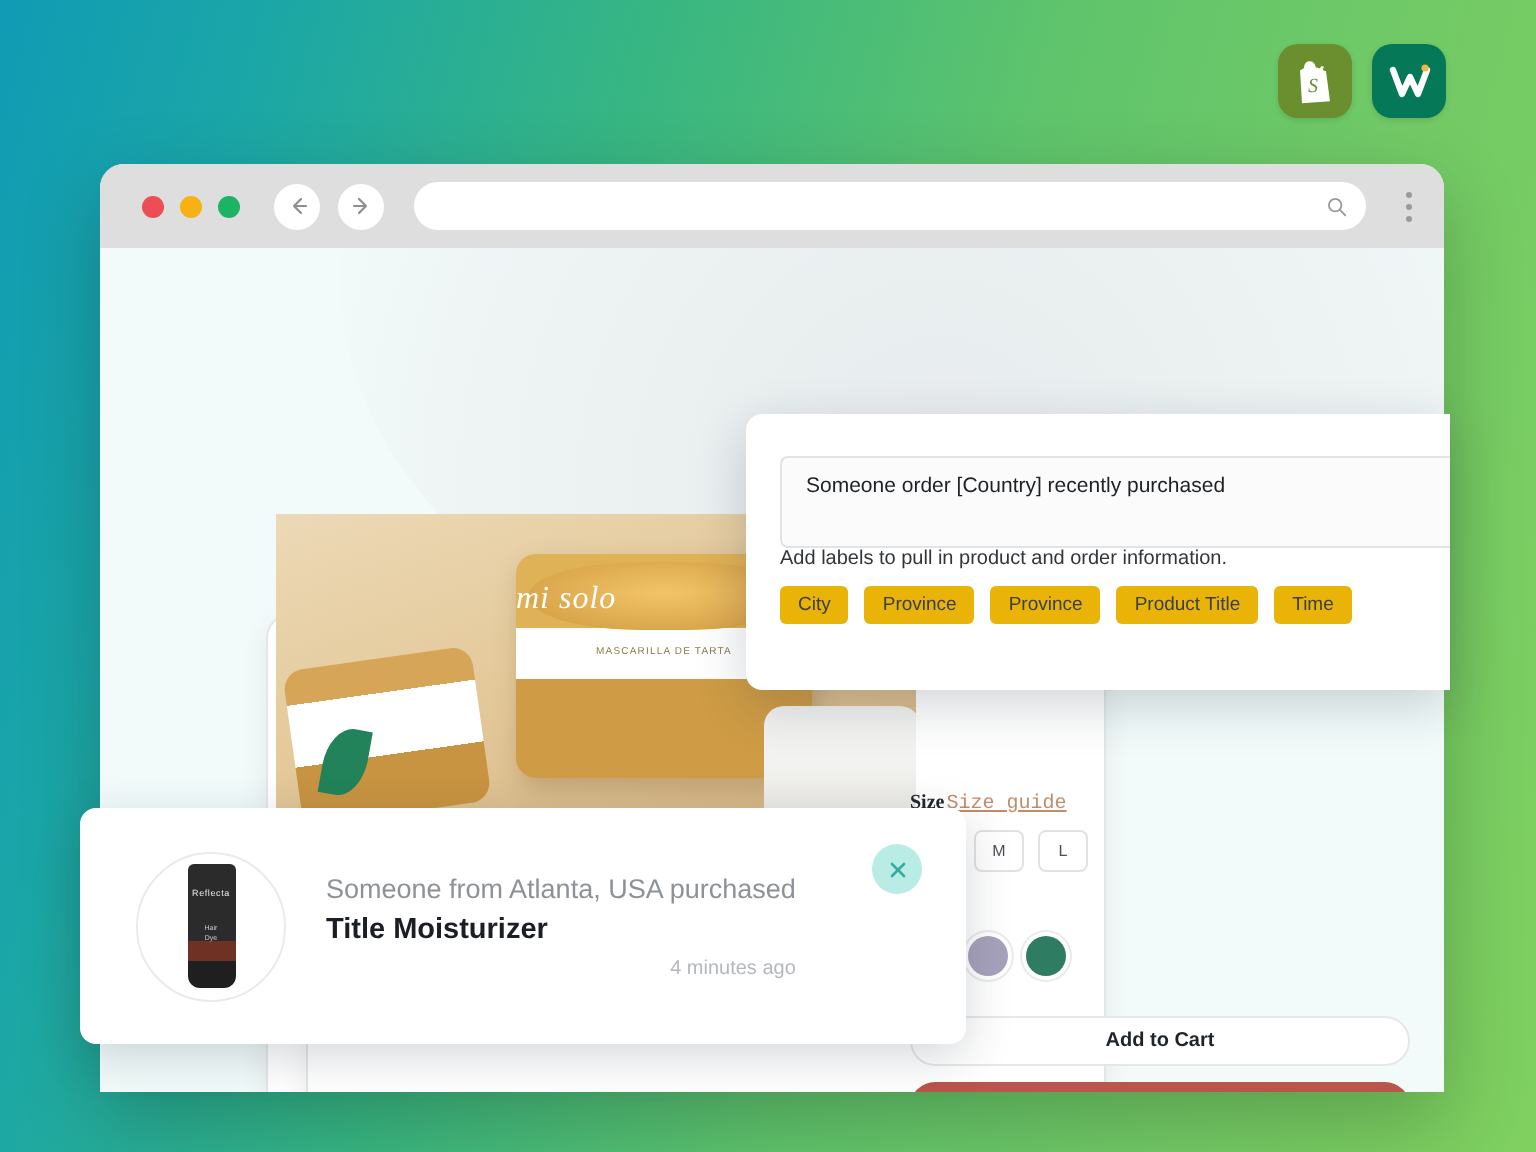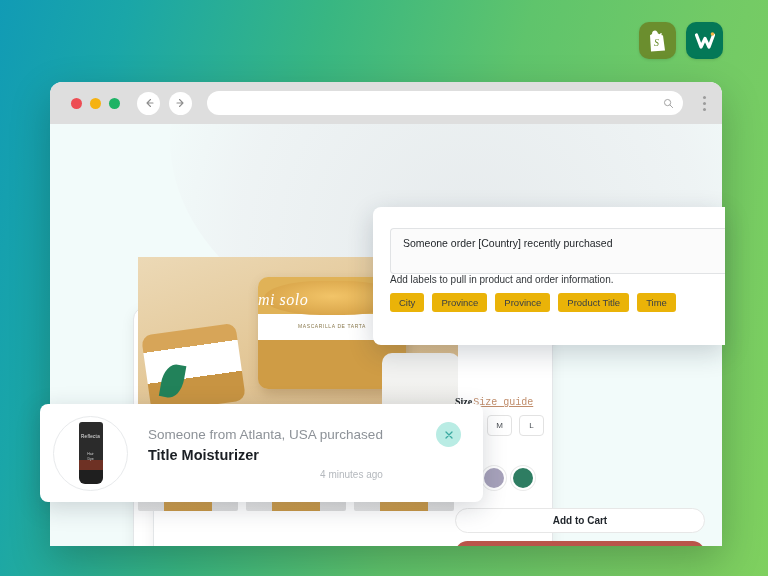--- a/index.html
+++ b/index.html
@@ -216,26 +216,26 @@
   .msg-hint { font-size: 10px; color: #32363a; }
   .chips { display: flex; gap: 8px; margin-top: 8px; }
   .chip {
     background: #eab308; border-radius: 3px;
     padding: 4px 9px; font-size: 9.5px; color: #3b4045;
   }
 
   
   .toast {
     position: absolute; left: 40px; top: 404px;
-    width: 443px; height: 98px;
+    width: 443px; height: 118px;
     background: #fff; border-radius: 8px;
     box-shadow: 0 6px 24px rgba(20,35,50,.18);
     z-index: 30;
     display: flex; align-items: center;
-    padding-left: 13px;
+    padding-left: 28px;
   }
   .toast-avatar {
     width: 75px; height: 75px; border-radius: 50%;
     border: 1px solid #e8eaec;
     display: flex; align-items: center; justify-content: center;
     flex: none; overflow: hidden; position: relative;
   }
   .tube {
     width: 24px; height: 62px; border-radius: 3px 3px 6px 6px;
     background: linear-gradient(180deg,#2b2b2b 0 62%, #6e3124 62% 78%, #1f1f1f 78% 100%);

